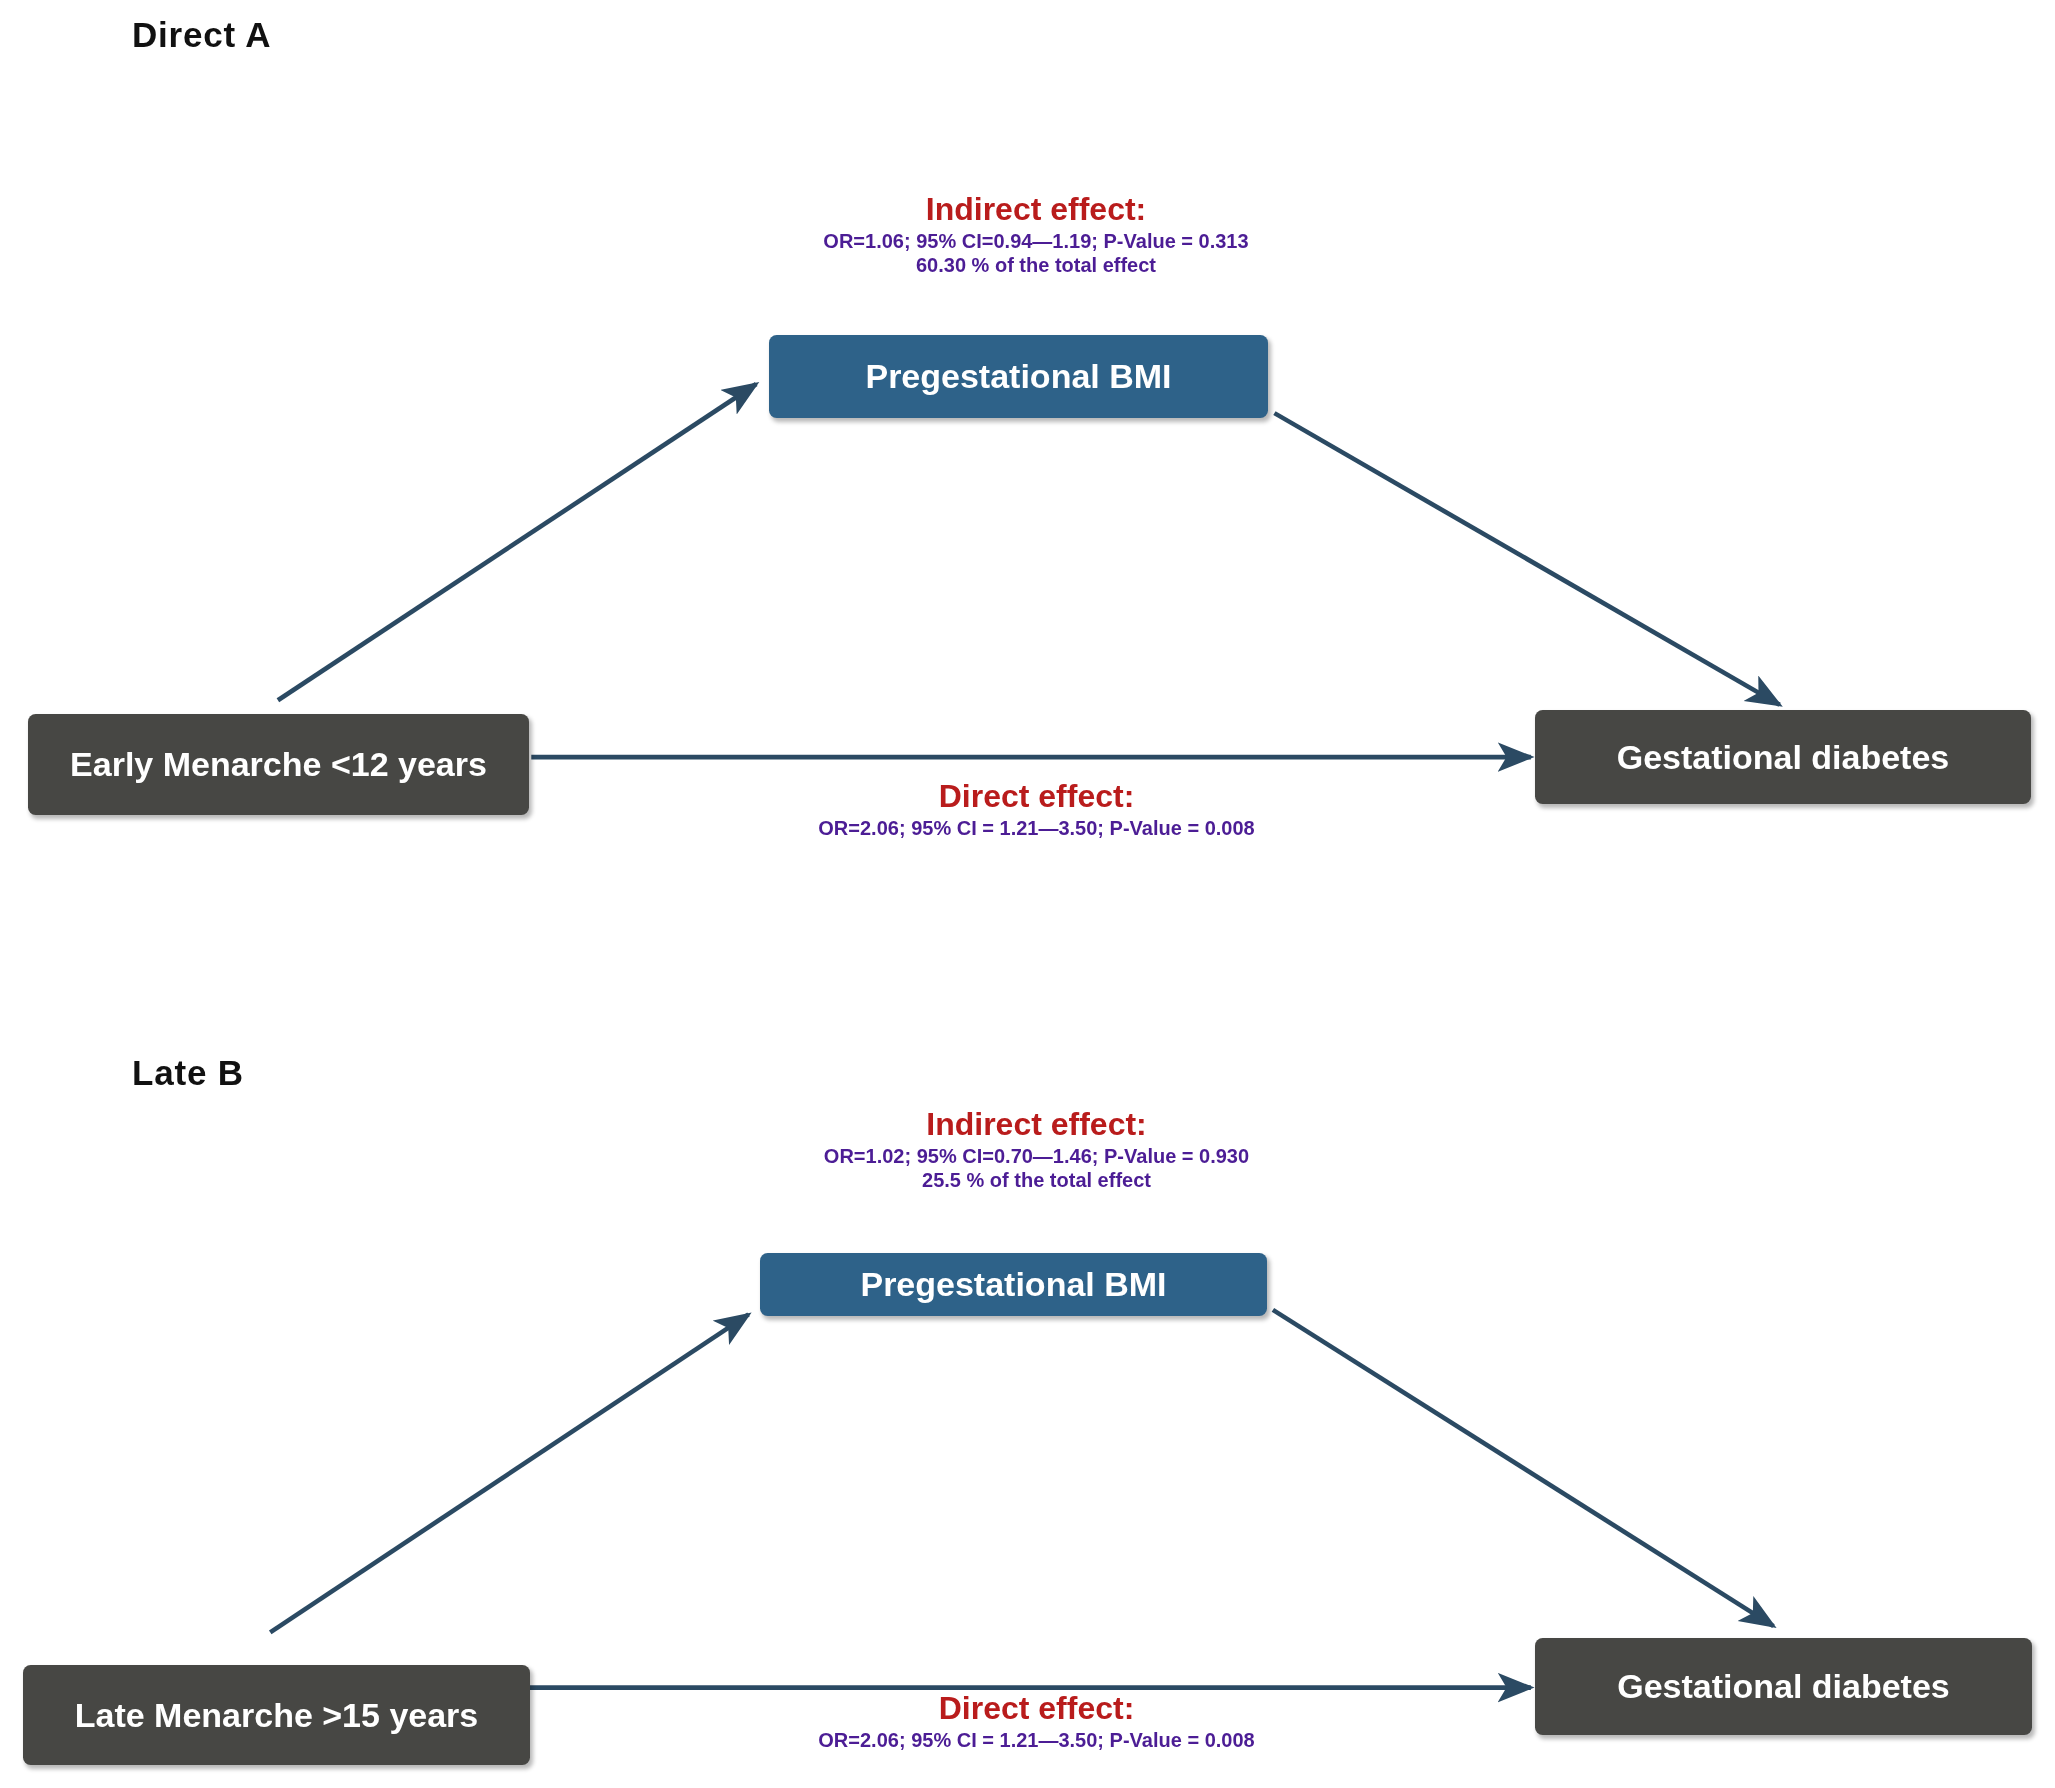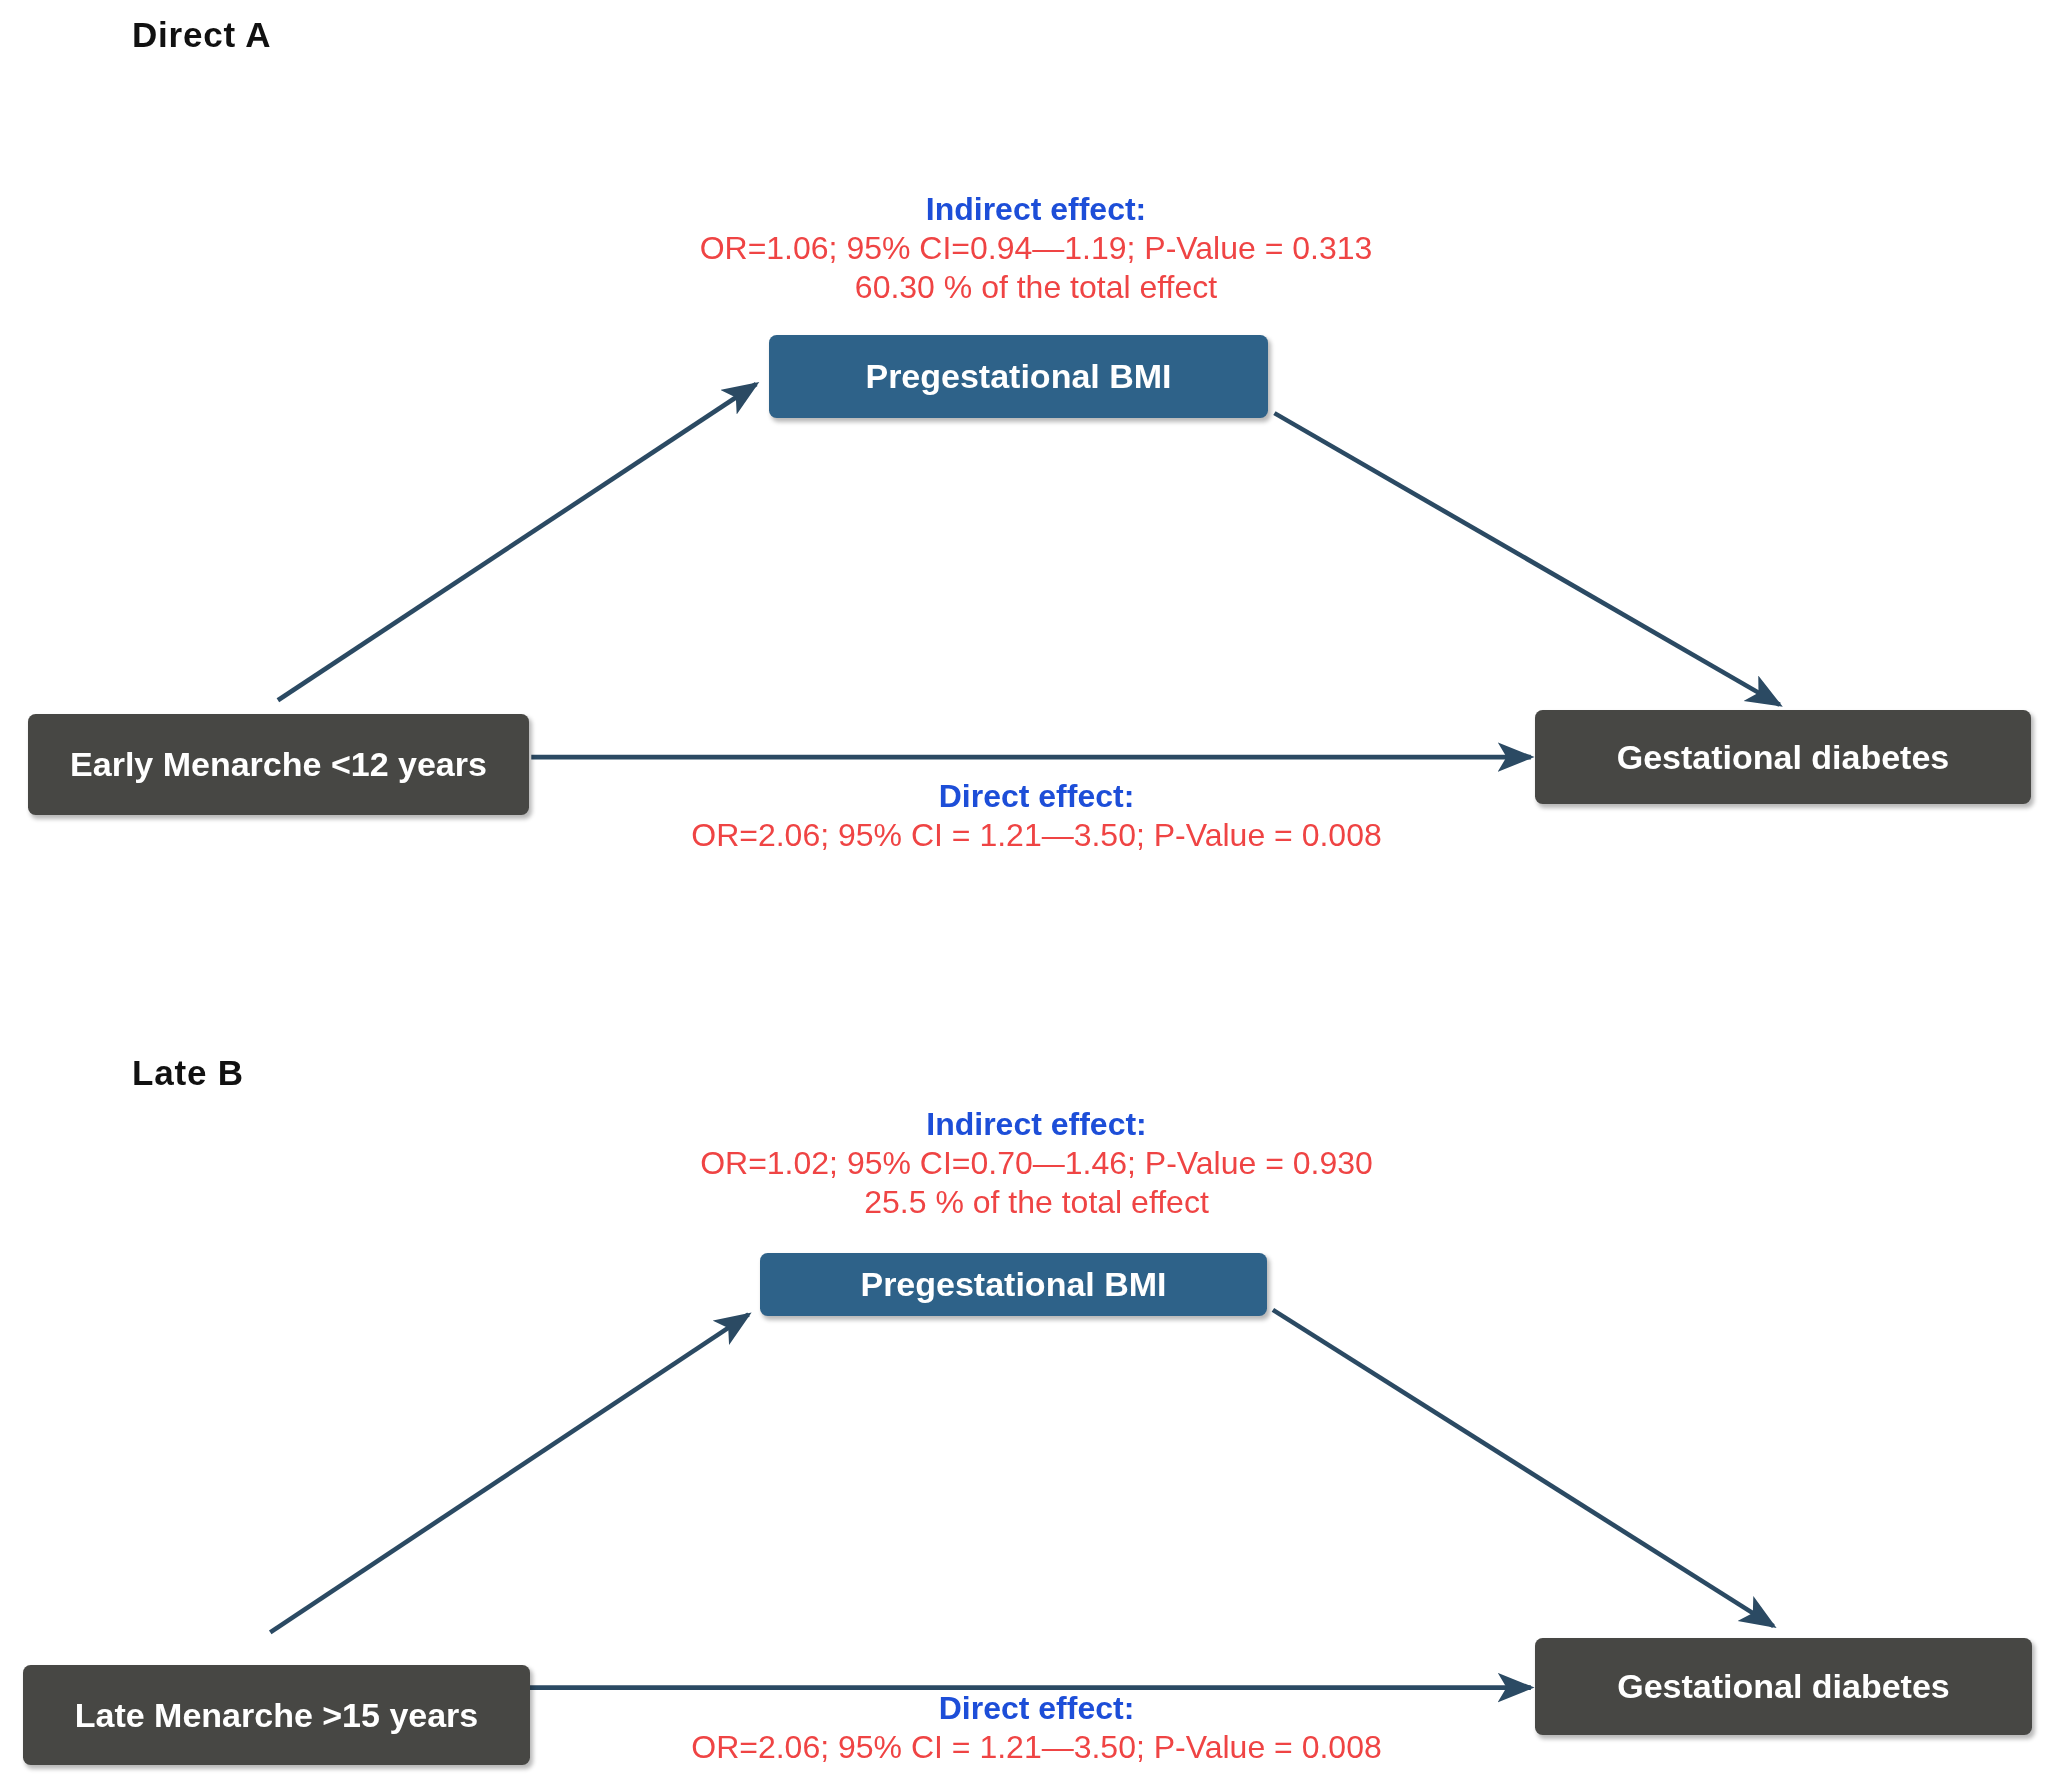--- a/index.html
+++ b/index.html
@@ -53,27 +53,27 @@
     background: #474744;
   }
   .effect-block {
     position: absolute;
     text-align: center;
     white-space: nowrap;
   }
   .effect-title {
     font-size: 32px;
     font-weight: bold;
-    color: #1d4ed8;
+    color: #b91c1c;
     line-height: 1.22;
   }
   .effect-line {
-    font-size: 32px;
-    font-weight: normal;
-    color: #ef4444;
+    font-size: 20px;
+    font-weight: bold;
+    color: #4c1d95;
     line-height: 1.22;
   }
 </style>
 </head>
 <body>
 
 <div id="figure">
 
   <svg id="arrow-layer" viewBox="0 0 2678 2330">
     <defs>

